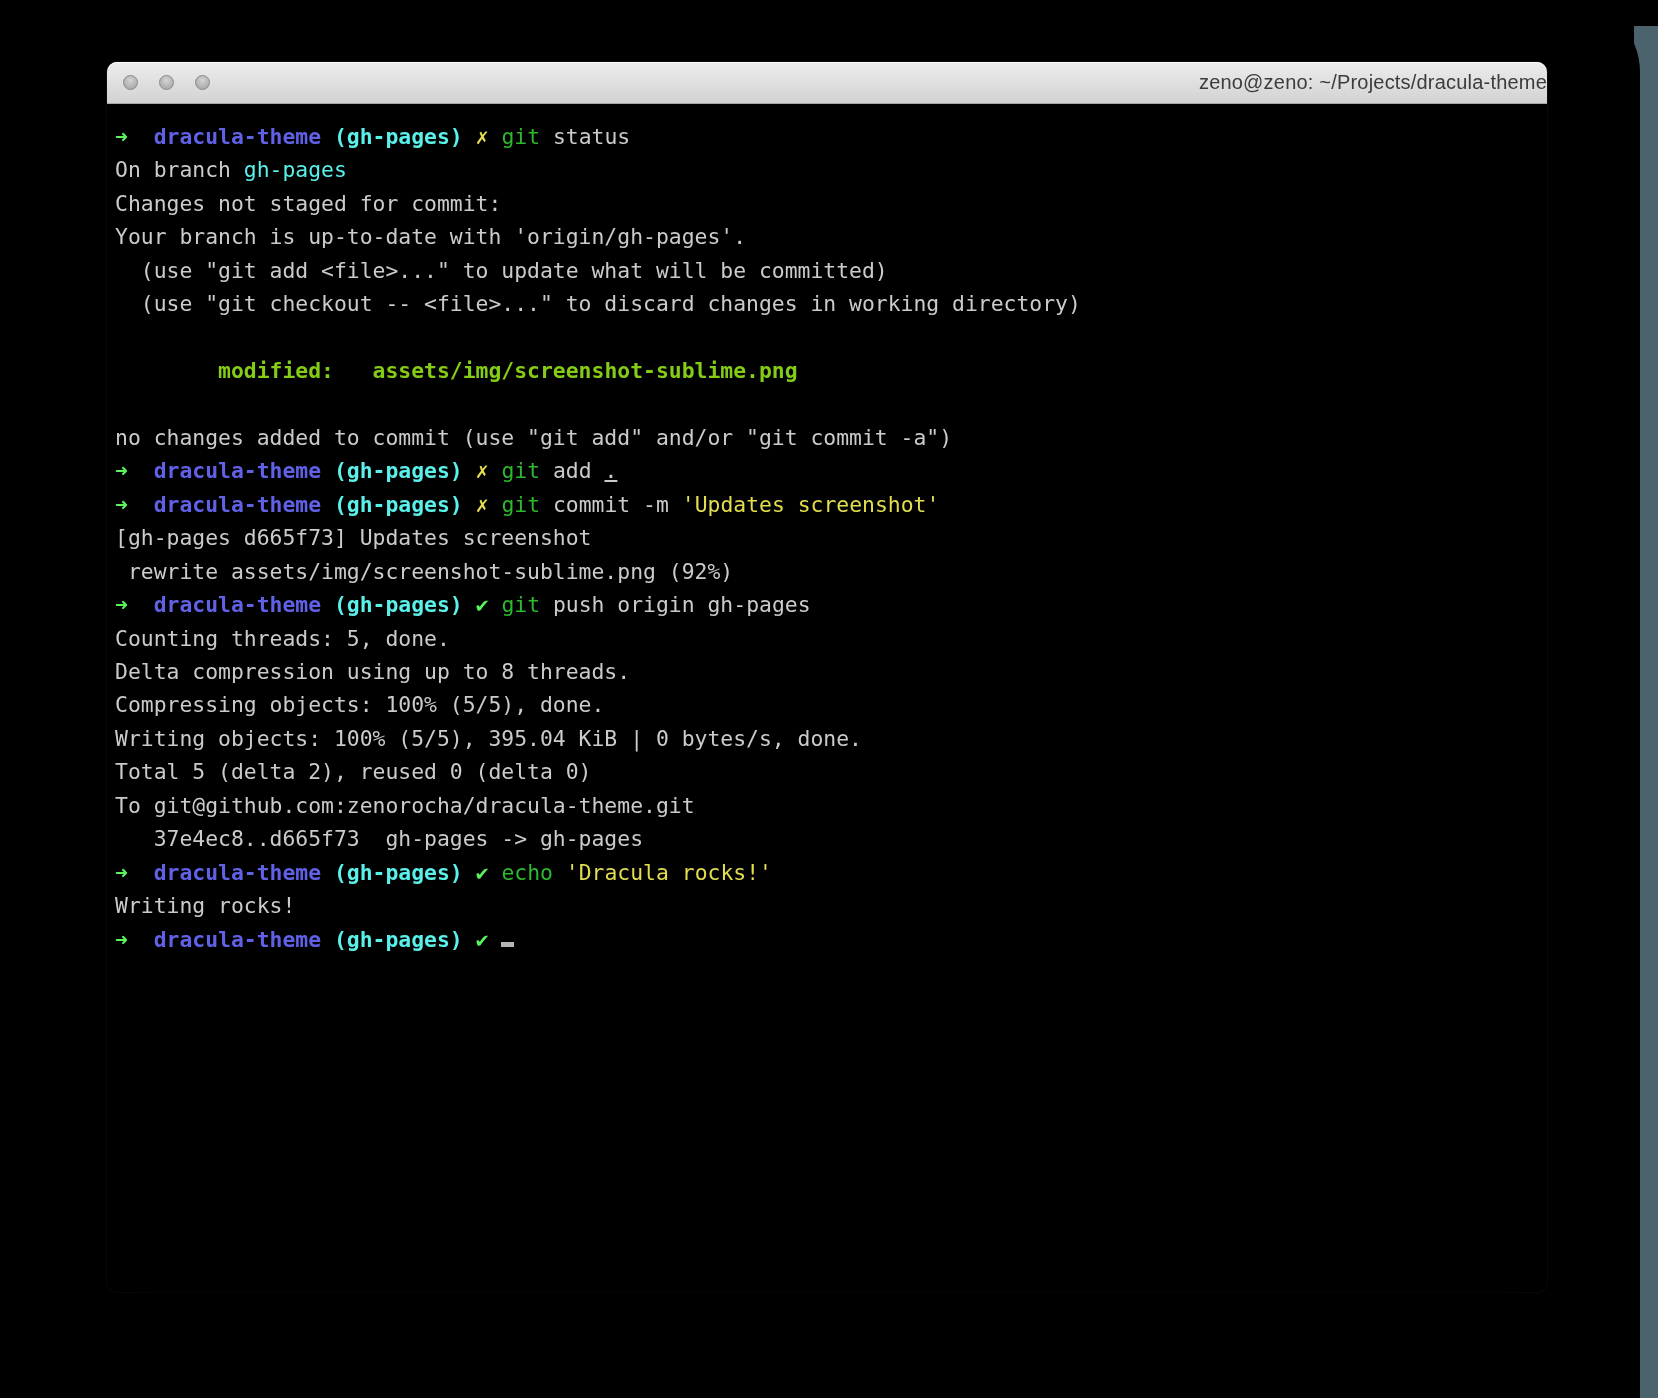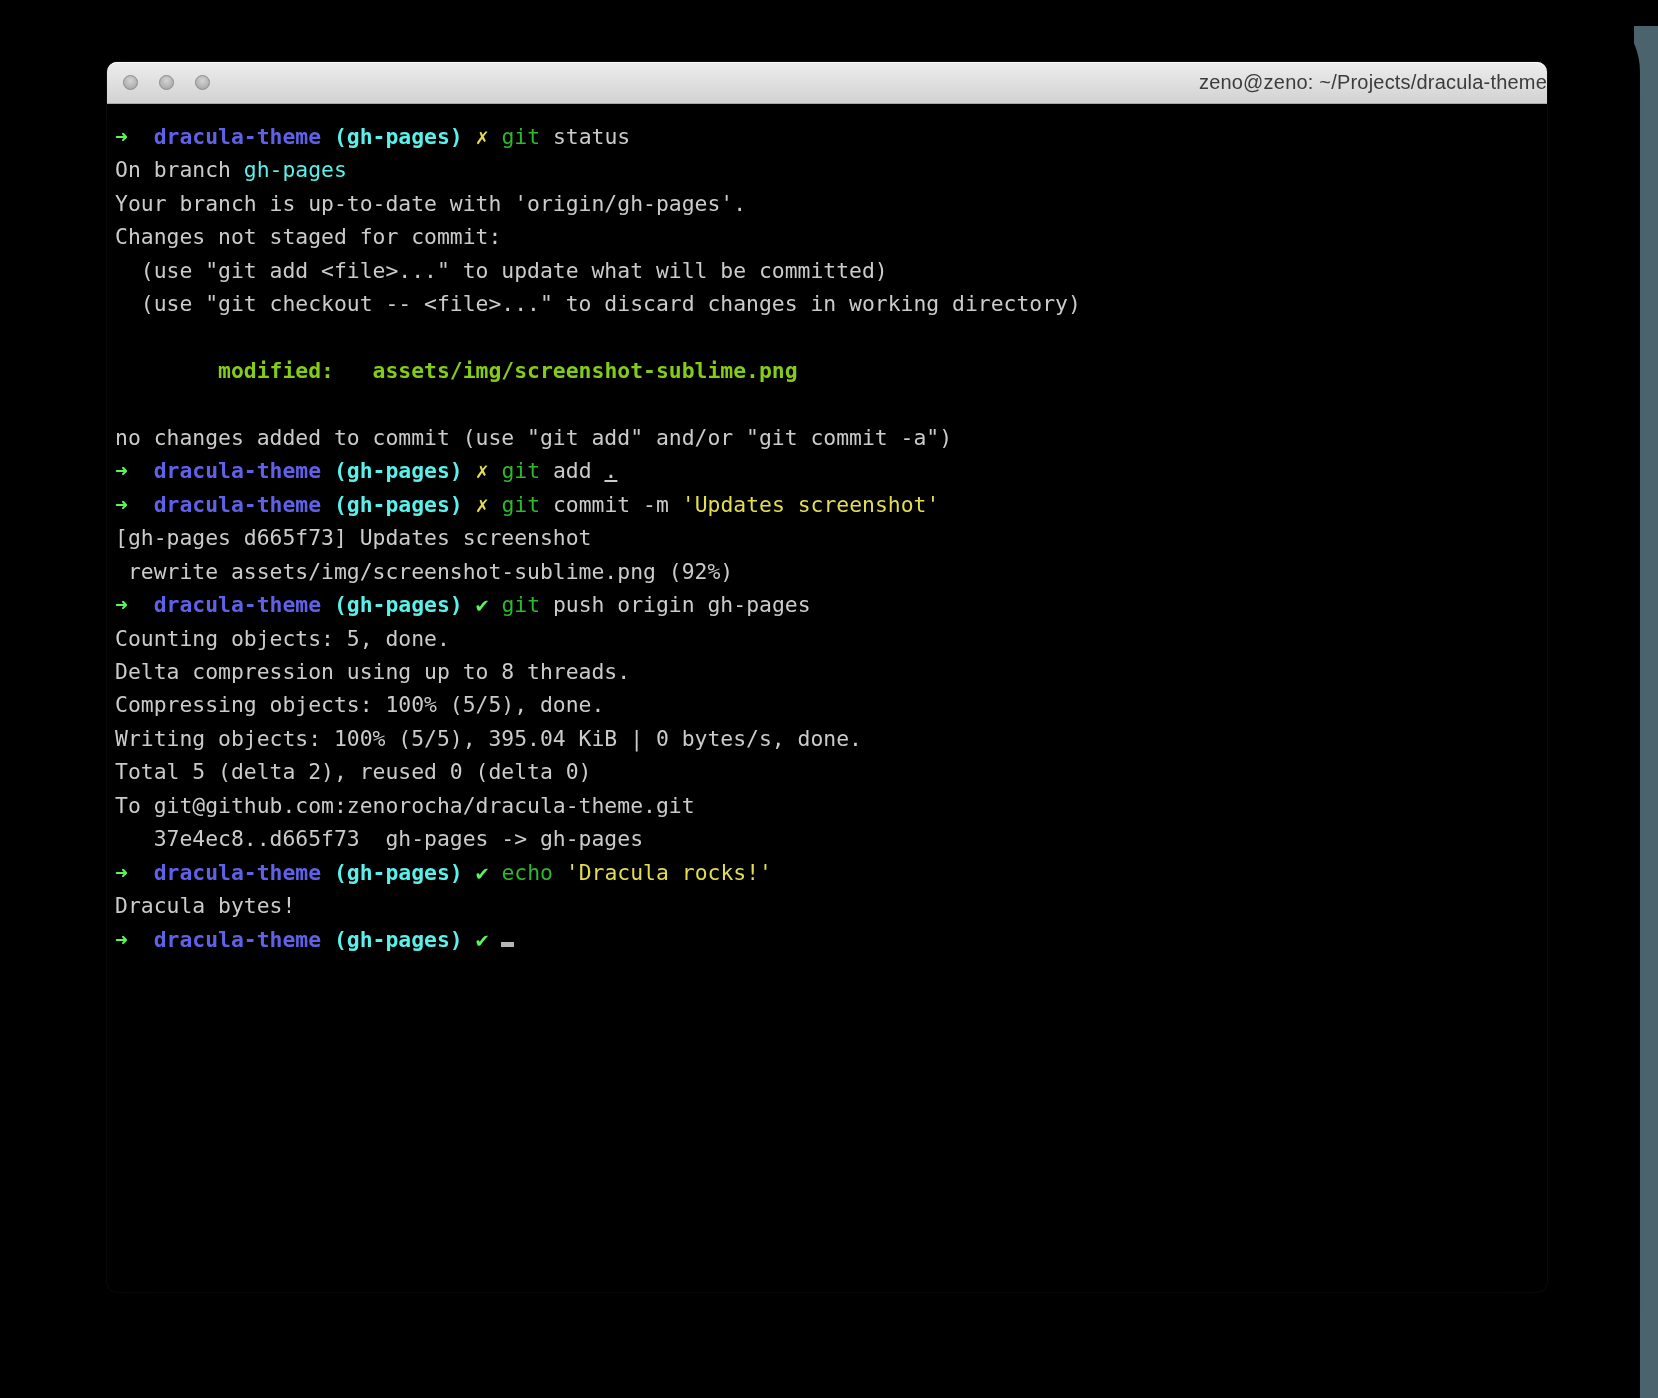--- a/index.html
+++ b/index.html
@@ -83,37 +83,37 @@
     <div class="traffic-lights">
       <span class="tl-btn"></span>
       <span class="tl-btn"></span>
       <span class="tl-btn"></span>
     </div>
     <div class="title">zeno@zeno: ~/Projects/dracula-theme</div>
   </div>
   <div class="terminal">
       <div class="tline"><span style="color: rgb(90, 245, 93); font-weight: bold;">➜</span><span>  </span><span style="color: rgb(97, 97, 232); font-weight: bold;">dracula-theme</span><span> </span><span style="color: rgb(89, 241, 234); font-weight: bold;">(gh-pages)</span><span> </span><span style="color: rgb(227, 222, 79); font-weight: bold;">✗</span><span> </span><span style="color: rgb(46, 184, 46);">git</span><span> status</span></div>
       <div class="tline"><span>On branch </span><span style="color: rgb(89, 241, 234); font-weight: normal;">gh-pages</span></div>
+      <div class="tline"><span>Changes not staged for commit:</span></div>
       <div class="tline"><span>Your branch is up-to-date with 'origin/gh-pages'.</span></div>
-      <div class="tline"><span>Changes not staged for commit:</span></div>
       <div class="tline"><span>  (use "git add &lt;file&gt;..." to update what will be committed)</span></div>
       <div class="tline"><span>  (use "git checkout -- &lt;file&gt;..." to discard changes in working directory)</span></div>
       <div class="tline"></div>
       <div class="tline"><span>        </span><span style="color: #84cc16; font-weight: bold;">modified:   assets/img/screenshot-sublime.png</span></div>
       <div class="tline"></div>
       <div class="tline"><span>no changes added to commit (use "git add" and/or "git commit -a")</span></div>
       <div class="tline"><span style="color: rgb(90, 245, 93); font-weight: bold;">➜</span><span>  </span><span style="color: rgb(97, 97, 232); font-weight: bold;">dracula-theme</span><span> </span><span style="color: rgb(89, 241, 234); font-weight: bold;">(gh-pages)</span><span> </span><span style="color: rgb(227, 222, 79); font-weight: bold;">✗</span><span> </span><span style="color: rgb(46, 184, 46);">git</span><span> add </span><span style="text-decoration: underline;">.</span></div>
       <div class="tline"><span style="color: rgb(90, 245, 93); font-weight: bold;">➜</span><span>  </span><span style="color: rgb(97, 97, 232); font-weight: bold;">dracula-theme</span><span> </span><span style="color: rgb(89, 241, 234); font-weight: bold;">(gh-pages)</span><span> </span><span style="color: rgb(227, 222, 79); font-weight: bold;">✗</span><span> </span><span style="color: rgb(46, 184, 46);">git</span><span> commit -m </span><span style="color: rgb(227, 222, 79);">'Updates screenshot'</span></div>
       <div class="tline"><span>[gh-pages d665f73] Updates screenshot</span></div>
       <div class="tline"><span> rewrite assets/img/screenshot-sublime.png (92%)</span></div>
       <div class="tline"><span style="color: rgb(90, 245, 93); font-weight: bold;">➜</span><span>  </span><span style="color: rgb(97, 97, 232); font-weight: bold;">dracula-theme</span><span> </span><span style="color: rgb(89, 241, 234); font-weight: bold;">(gh-pages)</span><span> </span><span style="color: rgb(90, 245, 93); font-weight: bold;">✔</span><span> </span><span style="color: rgb(46, 184, 46);">git</span><span> push origin gh-pages</span></div>
-      <div class="tline"><span>Counting objects: 5, done.</span></div>
+      <div class="tline"><span>Counting threads: 5, done.</span></div>
       <div class="tline"><span>Delta compression using up to 8 threads.</span></div>
       <div class="tline"><span>Compressing objects: 100% (5/5), done.</span></div>
       <div class="tline"><span>Writing objects: 100% (5/5), 395.04 KiB | 0 bytes/s, done.</span></div>
       <div class="tline"><span>Total 5 (delta 2), reused 0 (delta 0)</span></div>
       <div class="tline"><span>To git@github.com:zenorocha/dracula-theme.git</span></div>
       <div class="tline"><span>   37e4ec8..d665f73  gh-pages -&gt; gh-pages</span></div>
       <div class="tline"><span style="color: rgb(90, 245, 93); font-weight: bold;">➜</span><span>  </span><span style="color: rgb(97, 97, 232); font-weight: bold;">dracula-theme</span><span> </span><span style="color: rgb(89, 241, 234); font-weight: bold;">(gh-pages)</span><span> </span><span style="color: rgb(90, 245, 93); font-weight: bold;">✔</span><span> </span><span style="color: rgb(46, 184, 46);">echo</span><span> </span><span style="color: rgb(227, 222, 79);">'Dracula rocks!'</span></div>
-      <div class="tline"><span>Dracula bytes!</span></div>
+      <div class="tline"><span>Writing rocks!</span></div>
       <div class="tline"><span style="color: rgb(90, 245, 93); font-weight: bold;">➜</span><span>  </span><span style="color: rgb(97, 97, 232); font-weight: bold;">dracula-theme</span><span> </span><span style="color: rgb(89, 241, 234); font-weight: bold;">(gh-pages)</span><span> </span><span style="color: rgb(90, 245, 93); font-weight: bold;">✔</span><span> </span><span class="cursor" style="color: rgb(181, 181, 181);">_</span></div>
     </div>
 </div>
 
 </body></html>

